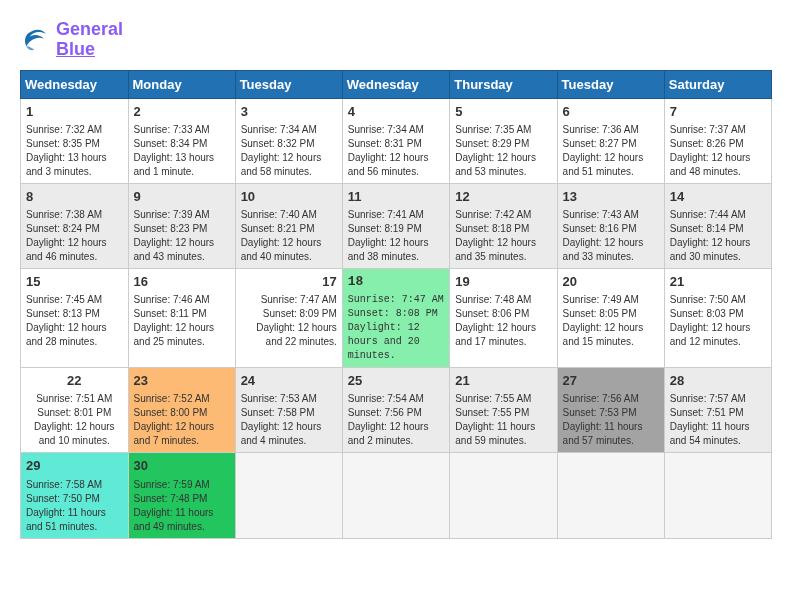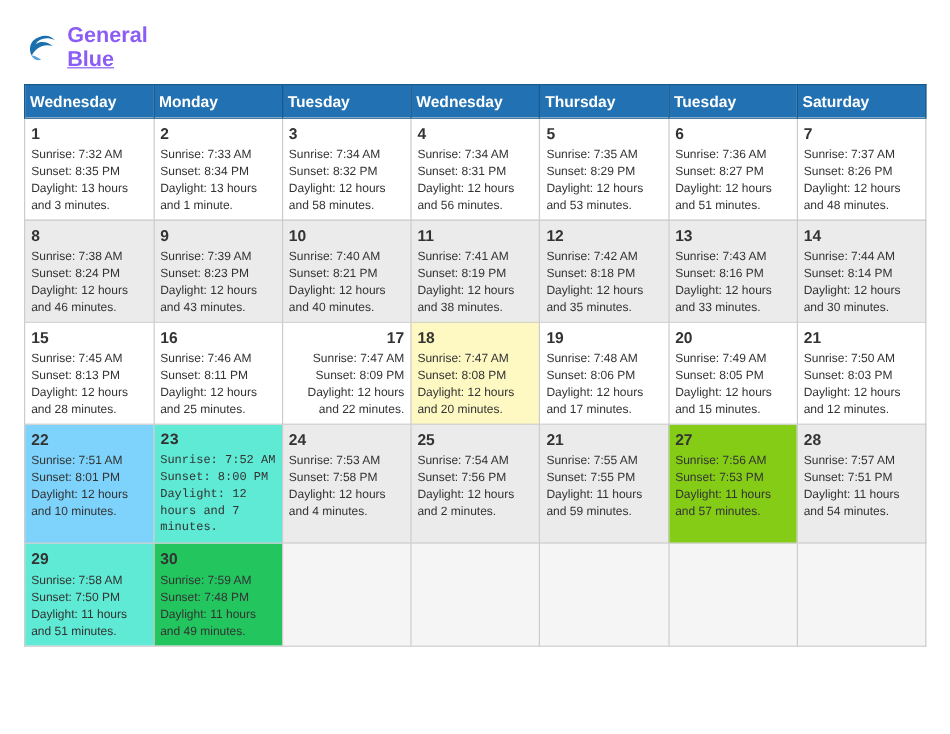--- a/index.html
+++ b/index.html
@@ -179,59 +179,59 @@
           <div class="day-content">Sunrise: 7:45 AM<br>Sunset: 8:13 PM<br>Daylight: 12 hours and 28 minutes.</div>
         </td>
         <td style="background: rgb(255, 255, 255);">
           <span class="day-number">16</span>
           <div class="day-content">Sunrise: 7:46 AM<br>Sunset: 8:11 PM<br>Daylight: 12 hours and 25 minutes.</div>
         </td>
         <td style="background: rgb(255, 255, 255); text-align: right;">
           <span class="day-number">17</span>
           <div class="day-content">Sunrise: 7:47 AM<br>Sunset: 8:09 PM<br>Daylight: 12 hours and 22 minutes.</div>
         </td>
-        <td style="background: #fef9c3;">
+        <td style="background: #86efac; font-family: Liberation Mono, monospace;">
           <span class="day-number">18</span>
           <div class="day-content">Sunrise: 7:47 AM<br>Sunset: 8:08 PM<br>Daylight: 12 hours and 20 minutes.</div>
         </td>
         <td style="background: rgb(255, 255, 255);">
           <span class="day-number">19</span>
           <div class="day-content">Sunrise: 7:48 AM<br>Sunset: 8:06 PM<br>Daylight: 12 hours and 17 minutes.</div>
         </td>
         <td style="background: rgb(255, 255, 255);">
           <span class="day-number">20</span>
           <div class="day-content">Sunrise: 7:49 AM<br>Sunset: 8:05 PM<br>Daylight: 12 hours and 15 minutes.</div>
         </td>
         <td style="background: rgb(255, 255, 255);">
           <span class="day-number">21</span>
           <div class="day-content">Sunrise: 7:50 AM<br>Sunset: 8:03 PM<br>Daylight: 12 hours and 12 minutes.</div>
         </td>
       </tr>
       <tr style="background: rgb(235, 235, 235);">
-        <td style="background: #7dd3fc;">
+        <td style="background: #ffffff; text-align: center;">
           <span class="day-number">22</span>
           <div class="day-content">Sunrise: 7:51 AM<br>Sunset: 8:01 PM<br>Daylight: 12 hours and 10 minutes.</div>
         </td>
-        <td style="background: #5eead4; font-family: Liberation Mono, monospace;">
+        <td style="background: #fdba74;">
           <span class="day-number">23</span>
           <div class="day-content">Sunrise: 7:52 AM<br>Sunset: 8:00 PM<br>Daylight: 12 hours and 7 minutes.</div>
         </td>
         <td style="background: rgb(235, 235, 235);">
           <span class="day-number">24</span>
           <div class="day-content">Sunrise: 7:53 AM<br>Sunset: 7:58 PM<br>Daylight: 12 hours and 4 minutes.</div>
         </td>
         <td style="background: rgb(235, 235, 235);">
           <span class="day-number">25</span>
           <div class="day-content">Sunrise: 7:54 AM<br>Sunset: 7:56 PM<br>Daylight: 12 hours and 2 minutes.</div>
         </td>
         <td style="background: rgb(235, 235, 235);">
           <span class="day-number">21</span>
           <div class="day-content">Sunrise: 7:55 AM<br>Sunset: 7:55 PM<br>Daylight: 11 hours and 59 minutes.</div>
         </td>
-        <td style="background: #84cc16;">
+        <td style="background: #a3a3a3;">
           <span class="day-number">27</span>
           <div class="day-content">Sunrise: 7:56 AM<br>Sunset: 7:53 PM<br>Daylight: 11 hours and 57 minutes.</div>
         </td>
         <td style="background: rgb(235, 235, 235);">
           <span class="day-number">28</span>
           <div class="day-content">Sunrise: 7:57 AM<br>Sunset: 7:51 PM<br>Daylight: 11 hours and 54 minutes.</div>
         </td>
       </tr>
       <tr style="background: rgb(255, 255, 255);">
         <td style="background: #5eead4;">

